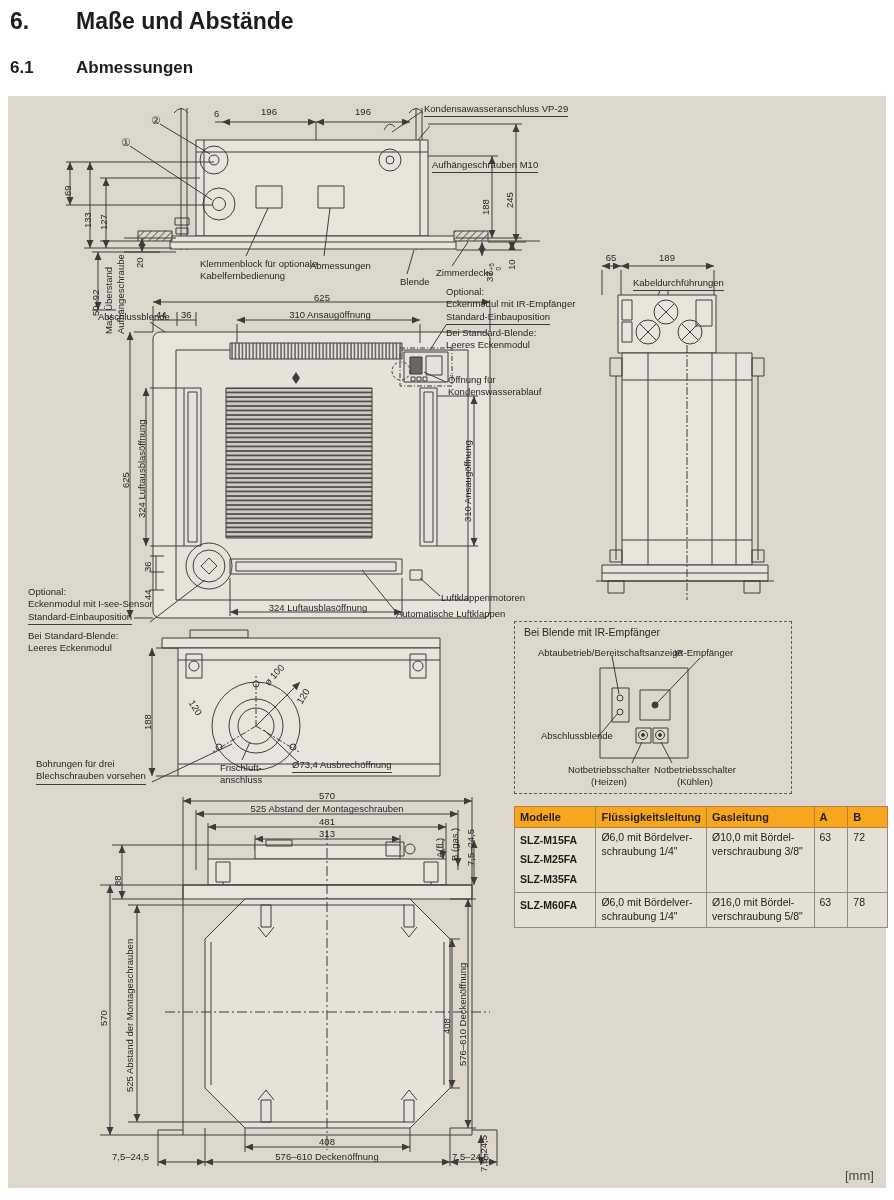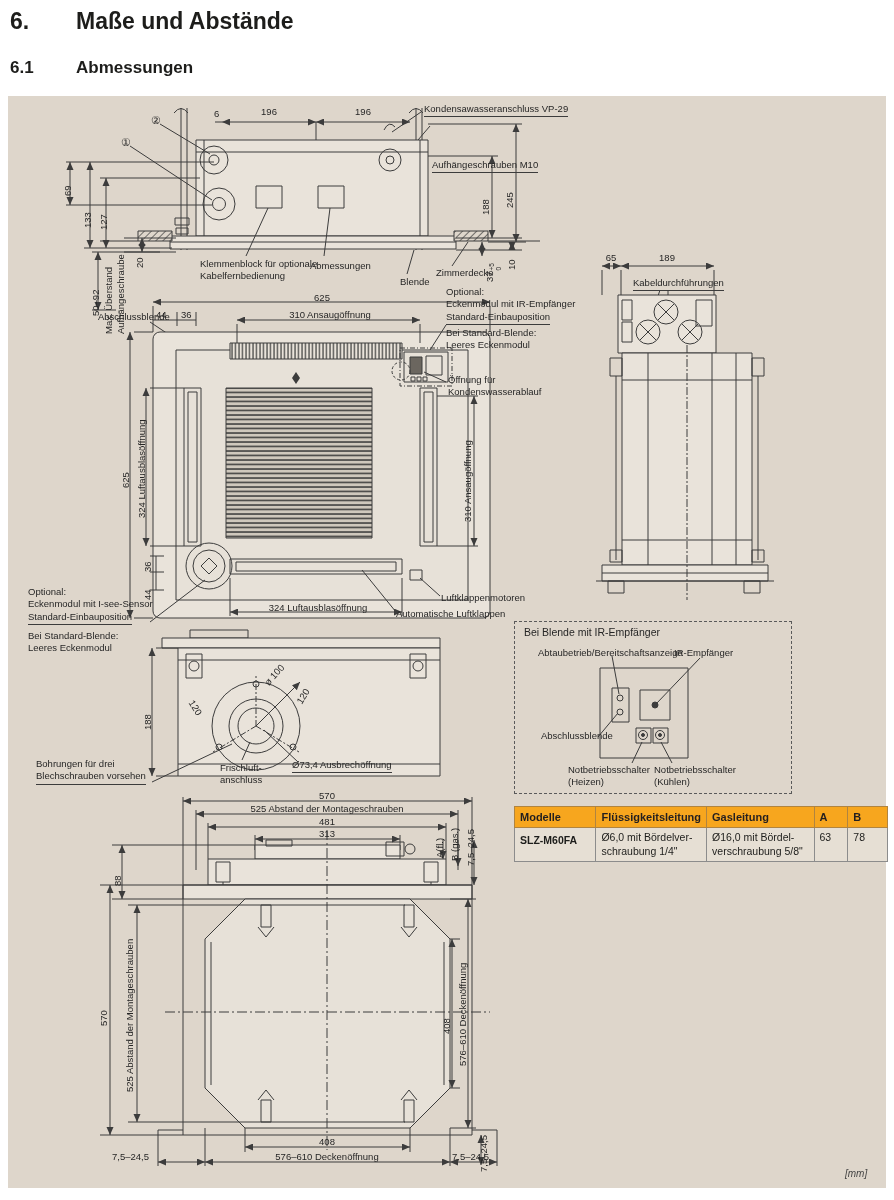--- a/index.html
+++ b/index.html
@@ -13,28 +13,28 @@
   svg.art * { vector-effect:non-scaling-stroke; }
   .lbl { position:absolute; font-size:9.5px; line-height:1.3; color:#262626; white-space:pre; display:block; }
   .cx { transform:translateX(-50%); text-align:center; }
   .rot { transform:rotate(-90deg); transform-origin:0 0; }
   .r60 { transform:rotate(58deg); transform-origin:0 0; }
   .rm60 { transform:rotate(-58deg); transform-origin:0 0; }
   .rm48 { transform:rotate(-48deg); transform-origin:0 0; }
   .ul { border-bottom:1px solid #3c3c3c; padding-bottom:1px; }
   .co { font-size:11px; }
   .tol { display:inline-flex; flex-direction:column; font-size:6.5px; line-height:1.05; vertical-align:-1px; margin-left:1px; }
-  .ctr { }
+  .ctr { text-align:center; }
   .ir-box { position:absolute; left:514px; top:621px; width:278px; height:173px; border:1px dashed #5a5a5a; }
   table.spec { position:absolute; left:514px; top:806px; width:374px; border-collapse:collapse; font-size:10.5px; }
   table.spec th { background:#f7a61e; color:#231f20; text-align:left; font-size:11px; padding:4px 5px; border:1px solid #b08440; }
   table.spec td { background:#e6dfd4; border:1px solid #8c8c8c; padding:3px 5px; vertical-align:top; white-space:pre-line; line-height:1.3; }
   table.spec td.models { font-weight:bold; line-height:1.85; }
   table.spec td.num { text-align:left; }
-  .mm { position:absolute; font-size:10px; color:#444;font-style:italic; }
+  .mm { position:absolute; font-size:13px; color:#444; }
 </style>
 </head>
 <body>
 
 <div class="hno h1" style="left:10px; top:8px;">6.</div>
 <div class="hno h1" style="left:76px; top:8px;">Maße und Abstände</div>
 <div class="hno h2" style="left:10px; top:58px;">6.1</div>
 <div class="hno h2" style="left:76px; top:58px;">Abmessungen</div>
 
 <div class="panel"></div>
@@ -468,20 +468,31 @@
     <tr>
       <th>Modelle</th>
       <th>Flüssigkeitsleitung</th>
       <th>Gasleitung</th>
       <th>A</th>
       <th>B</th>
     </tr>
   </thead>
   <tbody>
     <tr>
+      <td class="models">SLZ-M15FA
+SLZ-M25FA
+SLZ-M35FA</td>
+      <td>Ø6,0 mit Bördelver-
+schraubung 1/4"</td>
+      <td>Ø10,0 mit Bördel-
+verschraubung 3/8"</td>
+      <td class="num">63</td>
+      <td class="num">72</td>
+    </tr>
+    <tr>
       <td class="models">SLZ-M60FA</td>
       <td>Ø6,0 mit Bördelver-
 schraubung 1/4"</td>
       <td>Ø16,0 mit Bördel-
 verschraubung 5/8"</td>
       <td class="num">63</td>
       <td class="num">78</td>
     </tr>
   </tbody>
 </table>

